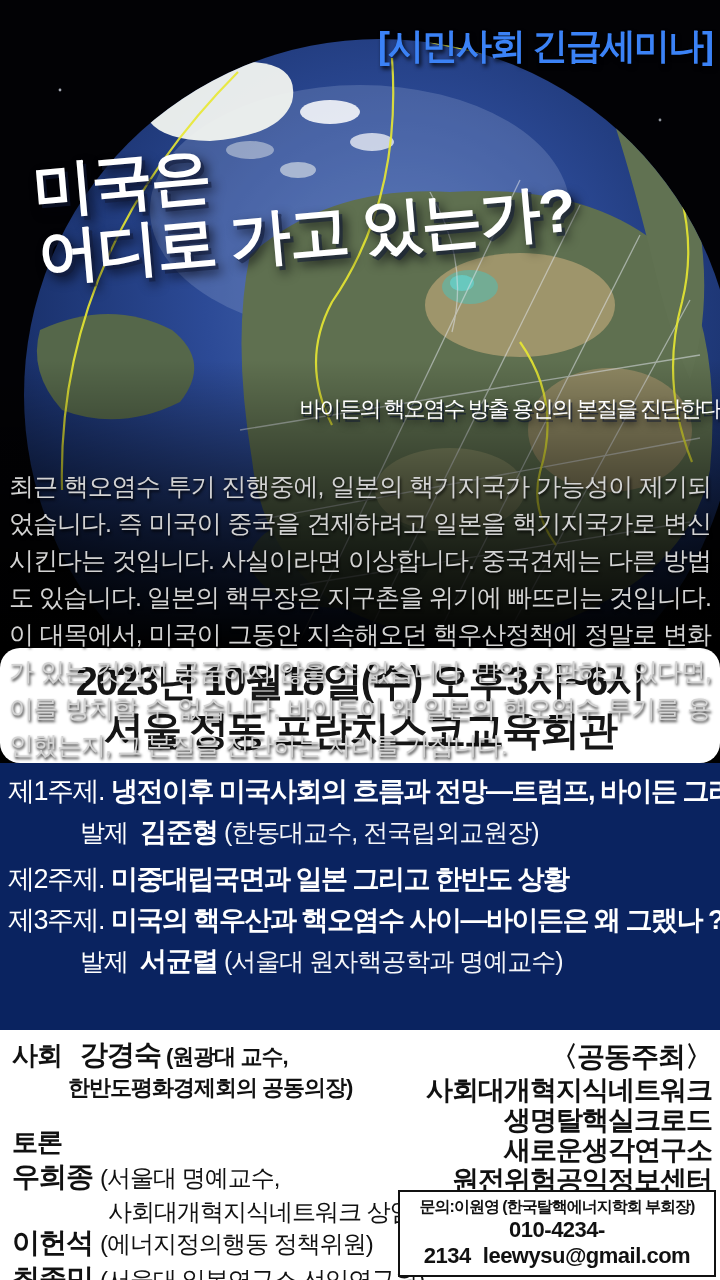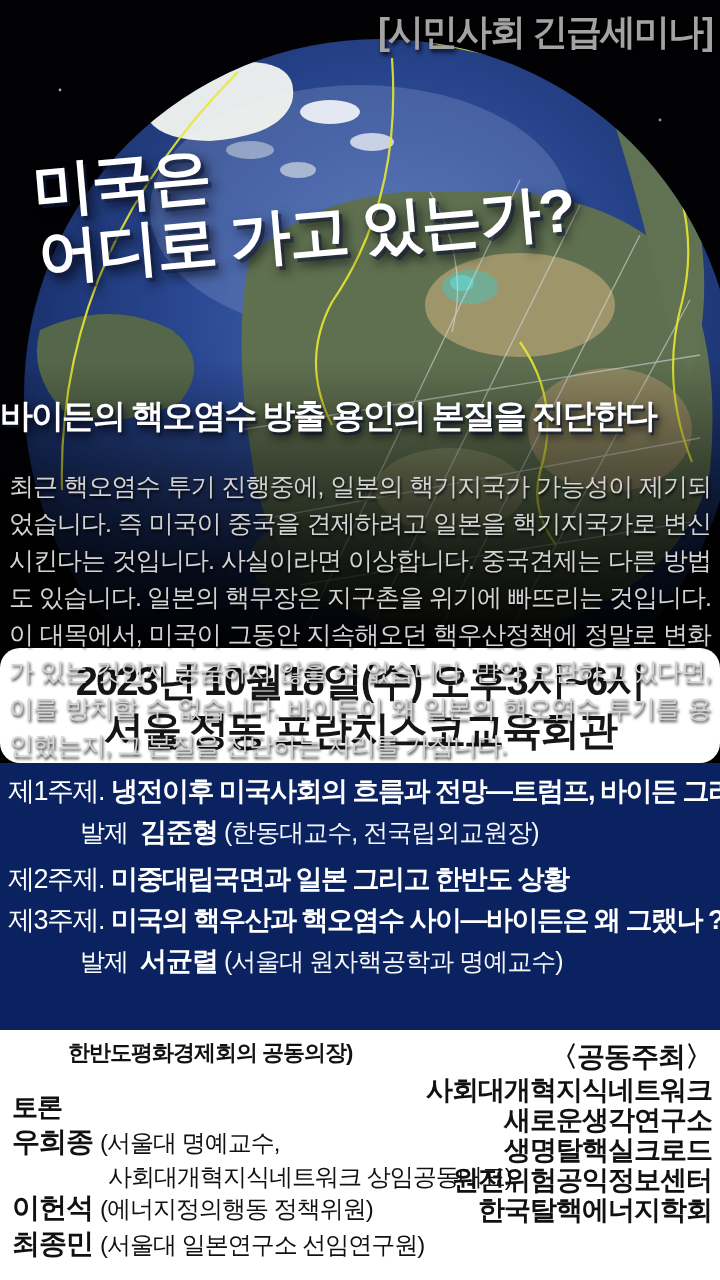--- a/index.html
+++ b/index.html
@@ -6,35 +6,35 @@
   .poster{
     position:relative;width:720px;height:1280px;margin:0 auto;
     background:#000;overflow:hidden;
     font-family:"Liberation Sans","DejaVu Sans",sans-serif;
     color:#fff;
   }
   
   .hero{position:relative;width:720px;height:648px;background:#010103;}
   .globe-svg{position:absolute;left:0;top:0;}
   .seminar-tag{
-    position:absolute;top:8px;right:8px;
+    position:absolute;top:22px;right:8px;
     font-size:36px;font-weight:800;letter-spacing:-2px;
-    color:#a3a3a3;text-shadow:2px 3px 4px rgba(0,0,0,.85);
+    color:#3b82f6;text-shadow:2px 3px 4px rgba(0,0,0,.85);
   }
   .hero-title{
     position:absolute;left:30px;top:138px;
     transform:rotate(-5deg);transform-origin:left top;
     font-weight:800;color:#fff;letter-spacing:-2px;line-height:1.04;
     text-shadow:3px 4px 0 rgba(18,28,58,.55), 5px 7px 12px rgba(0,0,8,.85);
   }
   .hero-title .t1{font-size:61px;}
   .hero-title .t2{font-size:61px;margin-top:4px;}
   .hero-subtitle{
-    position:absolute;left:0;right:0;top:394px;text-align:left;
-    font-size:33px;font-weight:700;letter-spacing:-2px;color:#fff;
+    position:absolute;left:0;right:0;top:394px;text-align:right;
+    font-size:22px;font-weight:400;letter-spacing:-2px;color:#fff;
     text-shadow:2px 3px 0 rgba(12,22,48,.6), 3px 5px 8px rgba(0,0,6,.9);
   }
   .hero-desc{
     position:absolute;left:9px;right:9px;top:468px;margin:0;
     font-size:25px;line-height:37px;letter-spacing:-1px;
     color:#d3d3d3;text-align:justify;word-break:break-all;
     text-shadow:1px 2px 3px rgba(0,0,0,.9);
   }
   
   .date-section{
@@ -194,20 +194,23 @@
       <div class="presenter-row">
         <span class="presenter-label">발제</span><span class="presenter-name">서균렬</span><span class="presenter-aff">(서울대 원자핵공학과 명예교수)</span>
       </div>
     </div>
 
   </section>
 
   <section class="bottom">
 
     <div class="left-col">
+      <div class="mod-row">
+        <span class="mod-label">사회</span><span class="mod-name">강경숙</span><span class="mod-aff">(원광대 교수,</span>
+      </div>
       <div class="mod-aff2">한반도평화경제회의 공동의장)</div>
 
       <div class="discuss-label">토론</div>
 
       <div class="panelist">
         <span class="p-name">우희종</span><span class="p-aff">(서울대 명예교수,</span>
       </div>
       <div class="p-aff2">사회대개혁지식네트워크 상임공동대표)</div>
 
       <div class="panelist">
@@ -215,21 +218,27 @@
       </div>
       <div class="panelist">
         <span class="p-name">최종민</span><span class="p-aff">(서울대 일본연구소 선임연구원)</span>
       </div>
 
     </div>
 
     <div class="right-col">
       <div class="org-label">〈공동주최〉</div>
       <div class="org-item">사회대개혁지식네트워크</div>
+      <div class="org-item">생명탈핵실크로드</div>
       <div class="org-item">새로운생각연구소</div>
-      <div class="org-item">생명탈핵실크로드</div>
       <div class="org-item">원전위험공익정보센터</div>
       <div class="org-item">한국탈핵에너지학회</div>
     </div>
 
+    <div class="contact-box">
+      <div class="contact-line1">문의:이원영 (한국탈핵에너지학회 부회장)</div>
+      <div class="contact-line2">
+        <span class="phone">010-4234-2134</span><span class="email">leewysu@gmail.com</span>
+      </div>
+    </div>
 
   </section>
 </div>
 
 </body></html>

